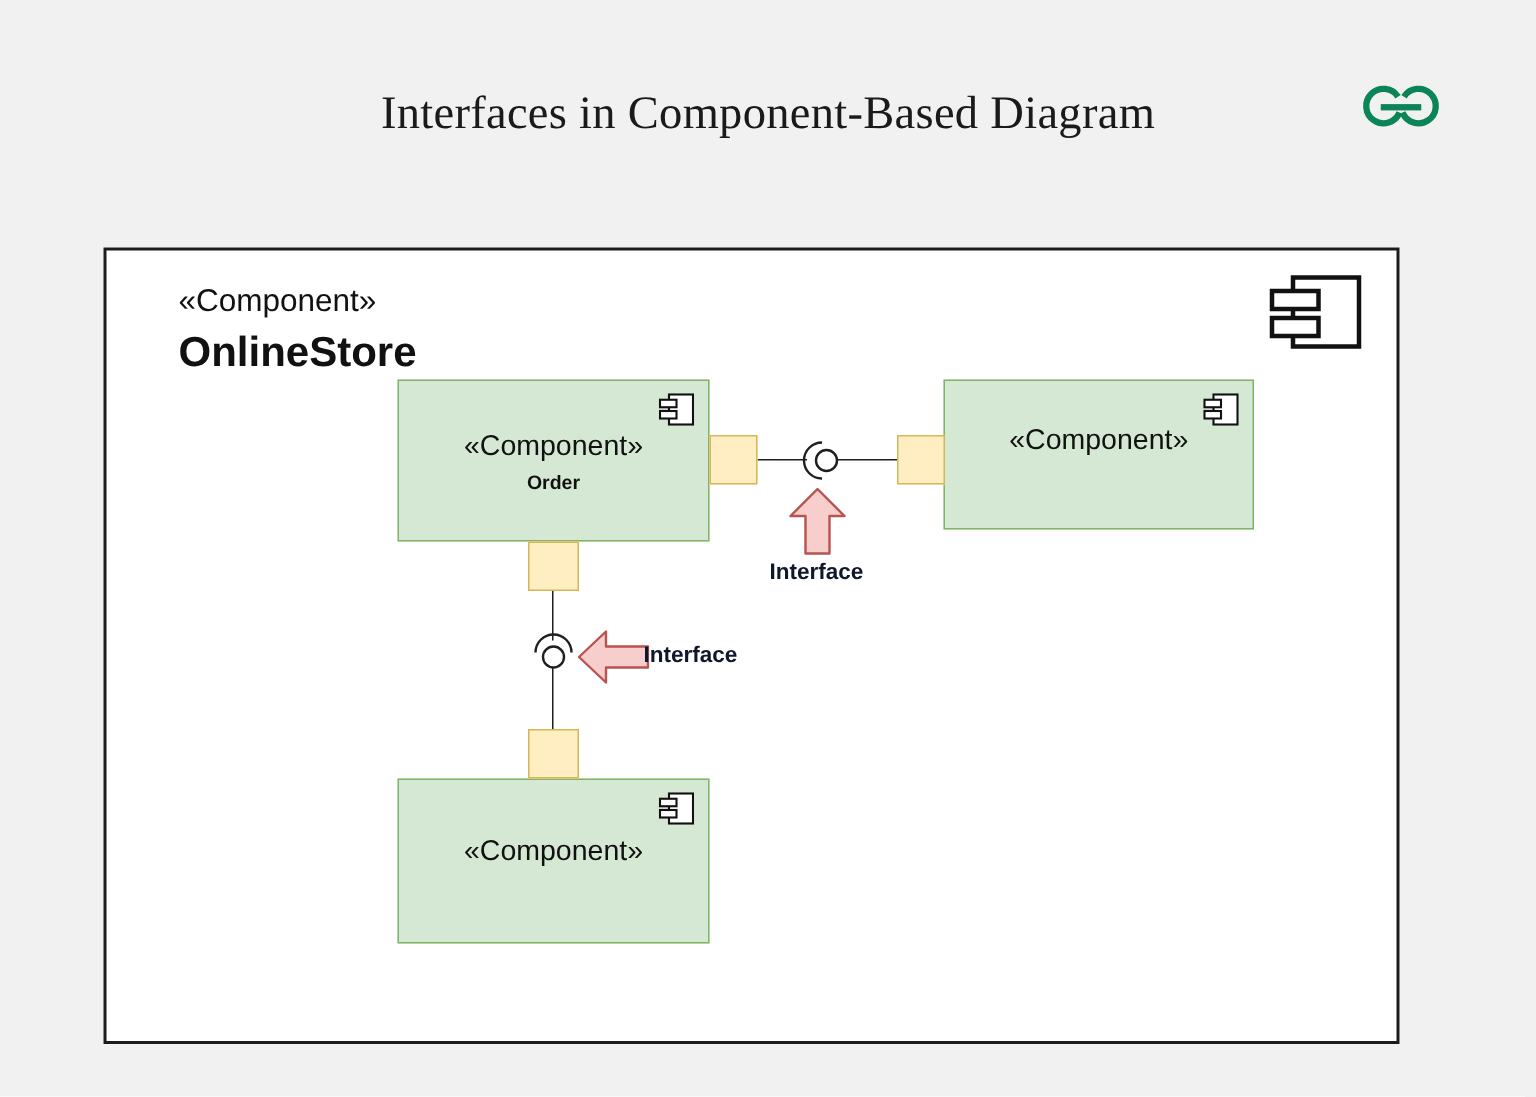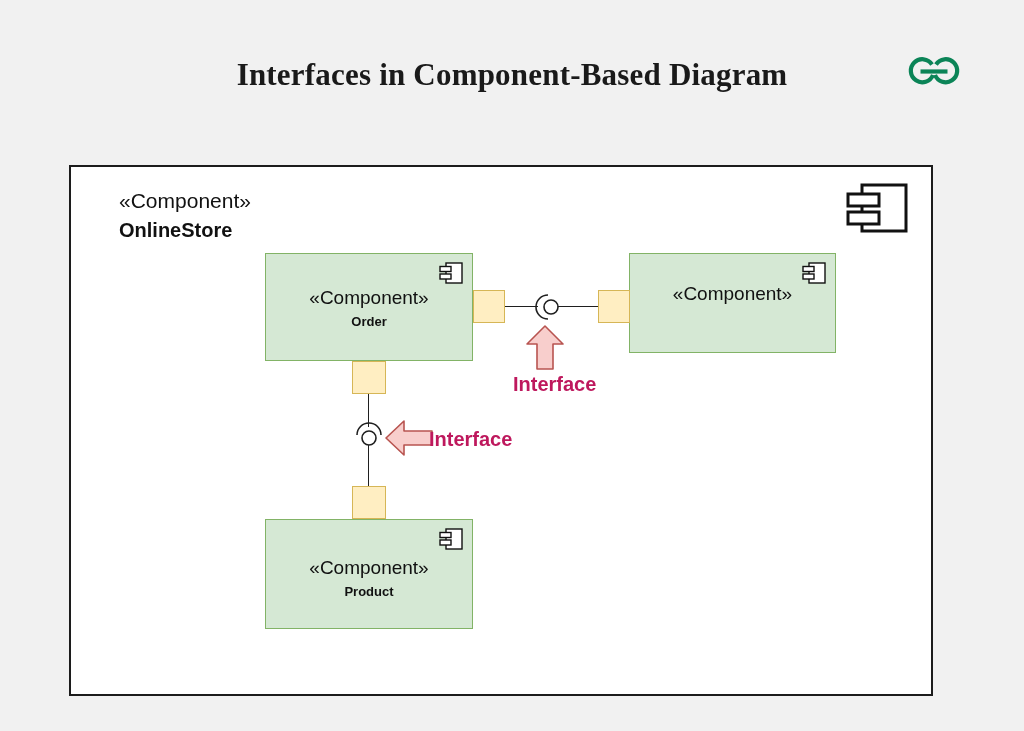--- a/index.html
+++ b/index.html
@@ -16,21 +16,21 @@
   }
 
   
   #page-title {
     position: absolute;
     left: 0;
     top: 57px;
     width: 1024px;
     text-align: center;
     font-family: "Liberation Serif", serif;
-    font-weight: bold;
+    font-weight: normal;
     font-size: 31px;
     color: #1a1a1a;
     letter-spacing: 0.2px;
   }
 
   #brand-logo {
     position: absolute;
     left: 902px;
     top: 50px;
     width: 64px;
@@ -55,21 +55,21 @@
     color: #111;
     white-space: nowrap;
   }
   #frame-stereotype {
     top: 22px;
     font-size: 21px;
     font-weight: normal;
   }
   #frame-name {
     top: 52px;
-    font-size: 20px;
+    font-size: 28px;
     font-weight: bold;
   }
 
   
   #frame-component-icon {
     position: absolute;
     right: 22px;
     top: 14px;
     width: 64px;
     height: 54px;
@@ -151,23 +151,23 @@
   #assembly-horizontal { left: 530px; top: 291px; }
   #assembly-vertical   { left: 353px; top: 421px; }
 
   
   .annotation-arrow { position: absolute; }
   #arrow-up    { left: 526px; top: 325px; width: 38px; height: 45px; }
   #arrow-left  { left: 385px; top: 420px; width: 48px; height: 36px; }
 
   .annotation-label {
     position: absolute;
-    font-size: 20px;
+    font-size: 15px;
     font-weight: bold;
-    color: #be185d;
+    color: #0f172a;
     white-space: nowrap;
   }
   #label-interface-1 { left: 513px; top: 373px; }
   #label-interface-2 { left: 429px; top: 428px; }
 </style>
 </head>
 <body>
 
 <div id="page-title">Interfaces in Component-Based Diagram</div>
 
@@ -217,21 +217,20 @@
     <svg viewBox="0 0 24 22" width="24" height="22" aria-hidden="true">
       <rect x="7" y="1" width="16" height="20" fill="#ffffff" stroke="#111" stroke-width="1.4"></rect>
       <rect x="1" y="4.5" width="11" height="5" fill="#ffffff" stroke="#111" stroke-width="1.4"></rect>
       <rect x="1" y="12" width="11" height="5" fill="#ffffff" stroke="#111" stroke-width="1.4"></rect>
     </svg>
   </div>
 </div>
 
 <div class="component-box" id="box-product">
   <div class="component-label component-stereotype">«Component»</div>
-  <div class="component-label component-name">Product</div>
   <div class="box-component-icon">
     <svg viewBox="0 0 24 22" width="24" height="22" aria-hidden="true">
       <rect x="7" y="1" width="16" height="20" fill="#ffffff" stroke="#111" stroke-width="1.4"></rect>
       <rect x="1" y="4.5" width="11" height="5" fill="#ffffff" stroke="#111" stroke-width="1.4"></rect>
       <rect x="1" y="12" width="11" height="5" fill="#ffffff" stroke="#111" stroke-width="1.4"></rect>
     </svg>
   </div>
 </div>
 
 <div class="conn-line conn-h" id="line-order-to-socket"></div>

